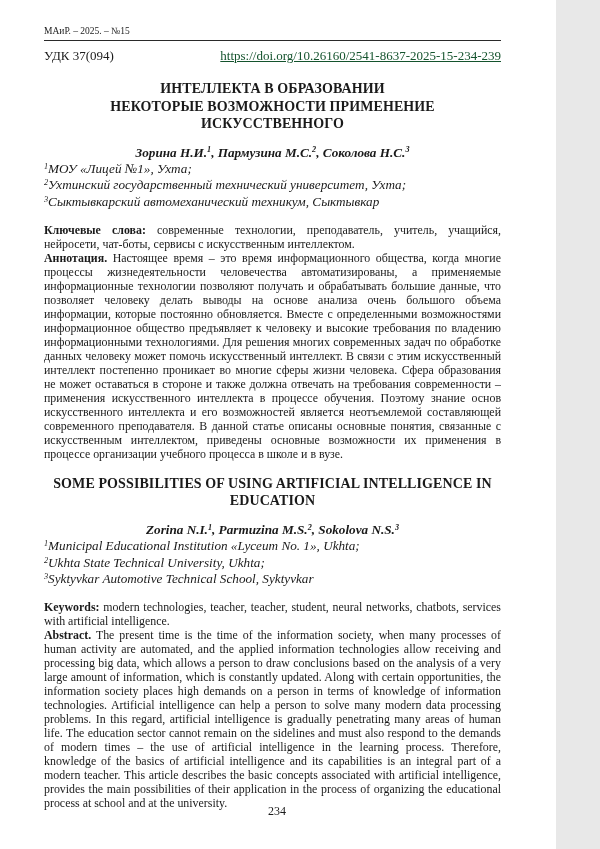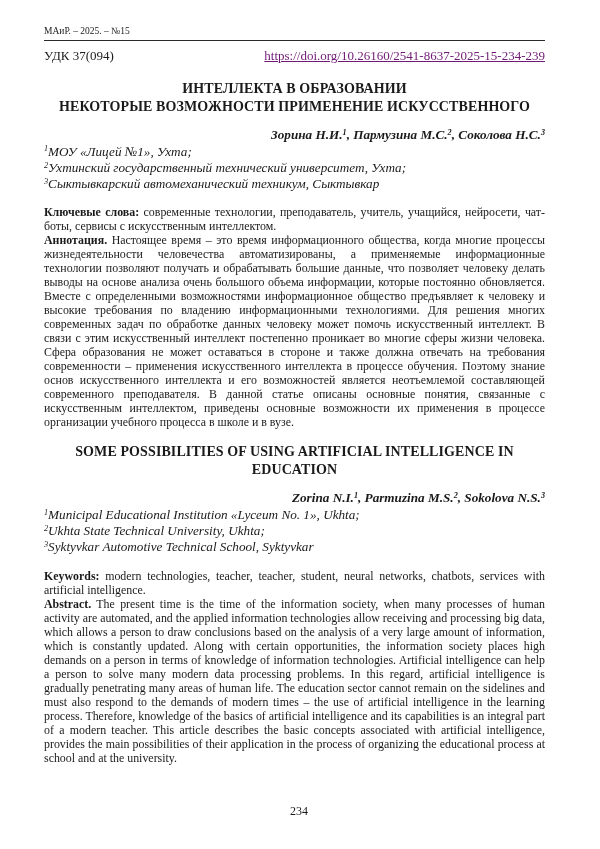--- a/index.html
+++ b/index.html
@@ -1,18 +1,18 @@
 <!DOCTYPE html>
 <html><head>
 <meta charset="utf-8">
 <style>
   html, body { margin: 0; padding: 0; background: #e8e8e8; }
   .page {
     position: relative;
-    width: 600px;
+    width: 556px;
     height: 849px;
     background: #ffffff;
     color: #1a1a1a;
     font-family: "Liberation Serif", "DejaVu Serif", serif;
     overflow: hidden;
     box-sizing: border-box;
   }
   .content {
     padding: 26px 55px 0 44px; 
   }
@@ -25,36 +25,36 @@
   .meta-row {
     display: flex;
     justify-content: space-between;
     align-items: baseline;
     margin-top: 7px;
     font-size: 13px;
     line-height: 16px;
     text-align: right;
   }
   .doi {
-    color: #701a75;
+    color: #14532d;
     text-decoration: underline;
     cursor: pointer;
   }
   .title {
     margin-top: 16px;
     text-align: center;
     font-weight: bold;
     font-size: 14px;
     line-height: 17.5px;
     letter-spacing: 0.1px;
   }
   .title.en { margin-top: 14px; }
   .authors-line {
     margin-top: 12px;
-    text-align: right;
+    text-align: center;
     font-weight: bold;
     font-style: italic;
     font-size: 13.2px;
     line-height: 16.5px;
   }
   .affil {
     text-align: left;
     font-style: italic;
     font-size: 13.2px;
     line-height: 16.3px;

